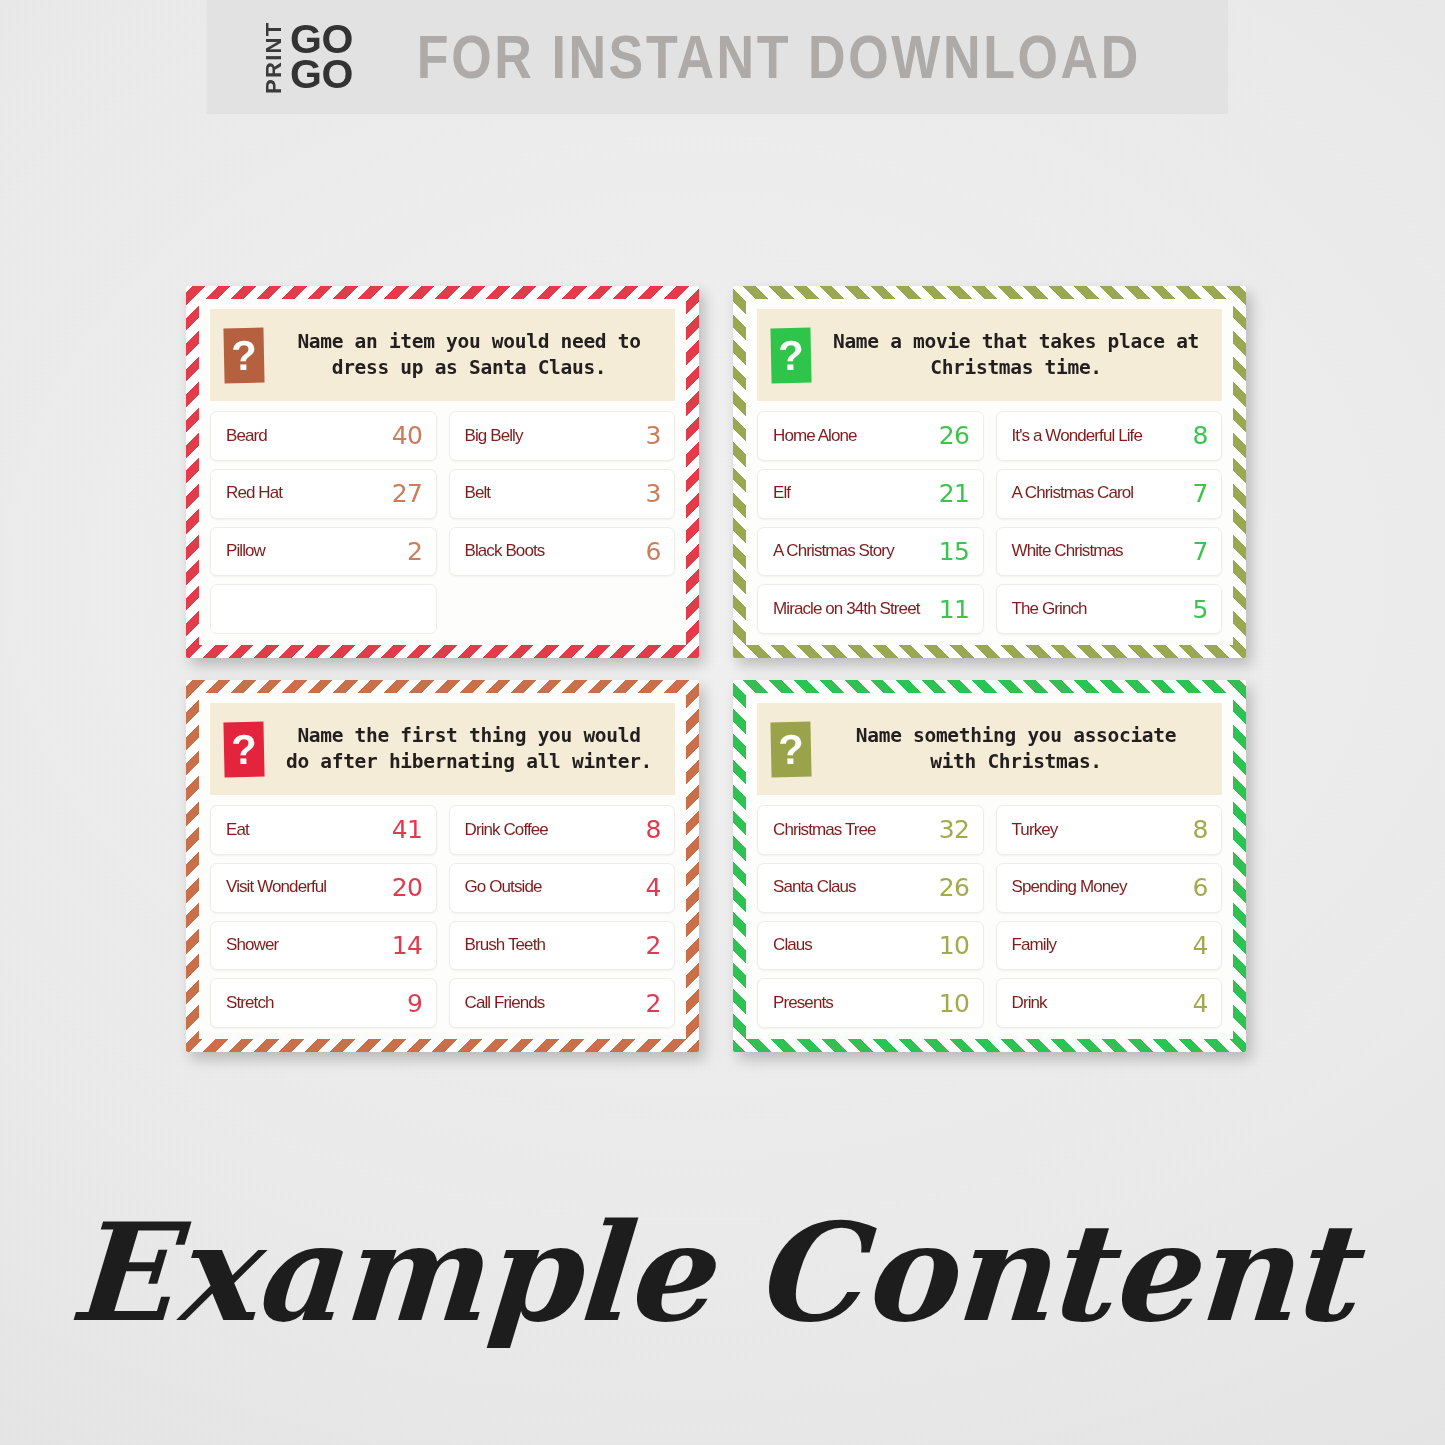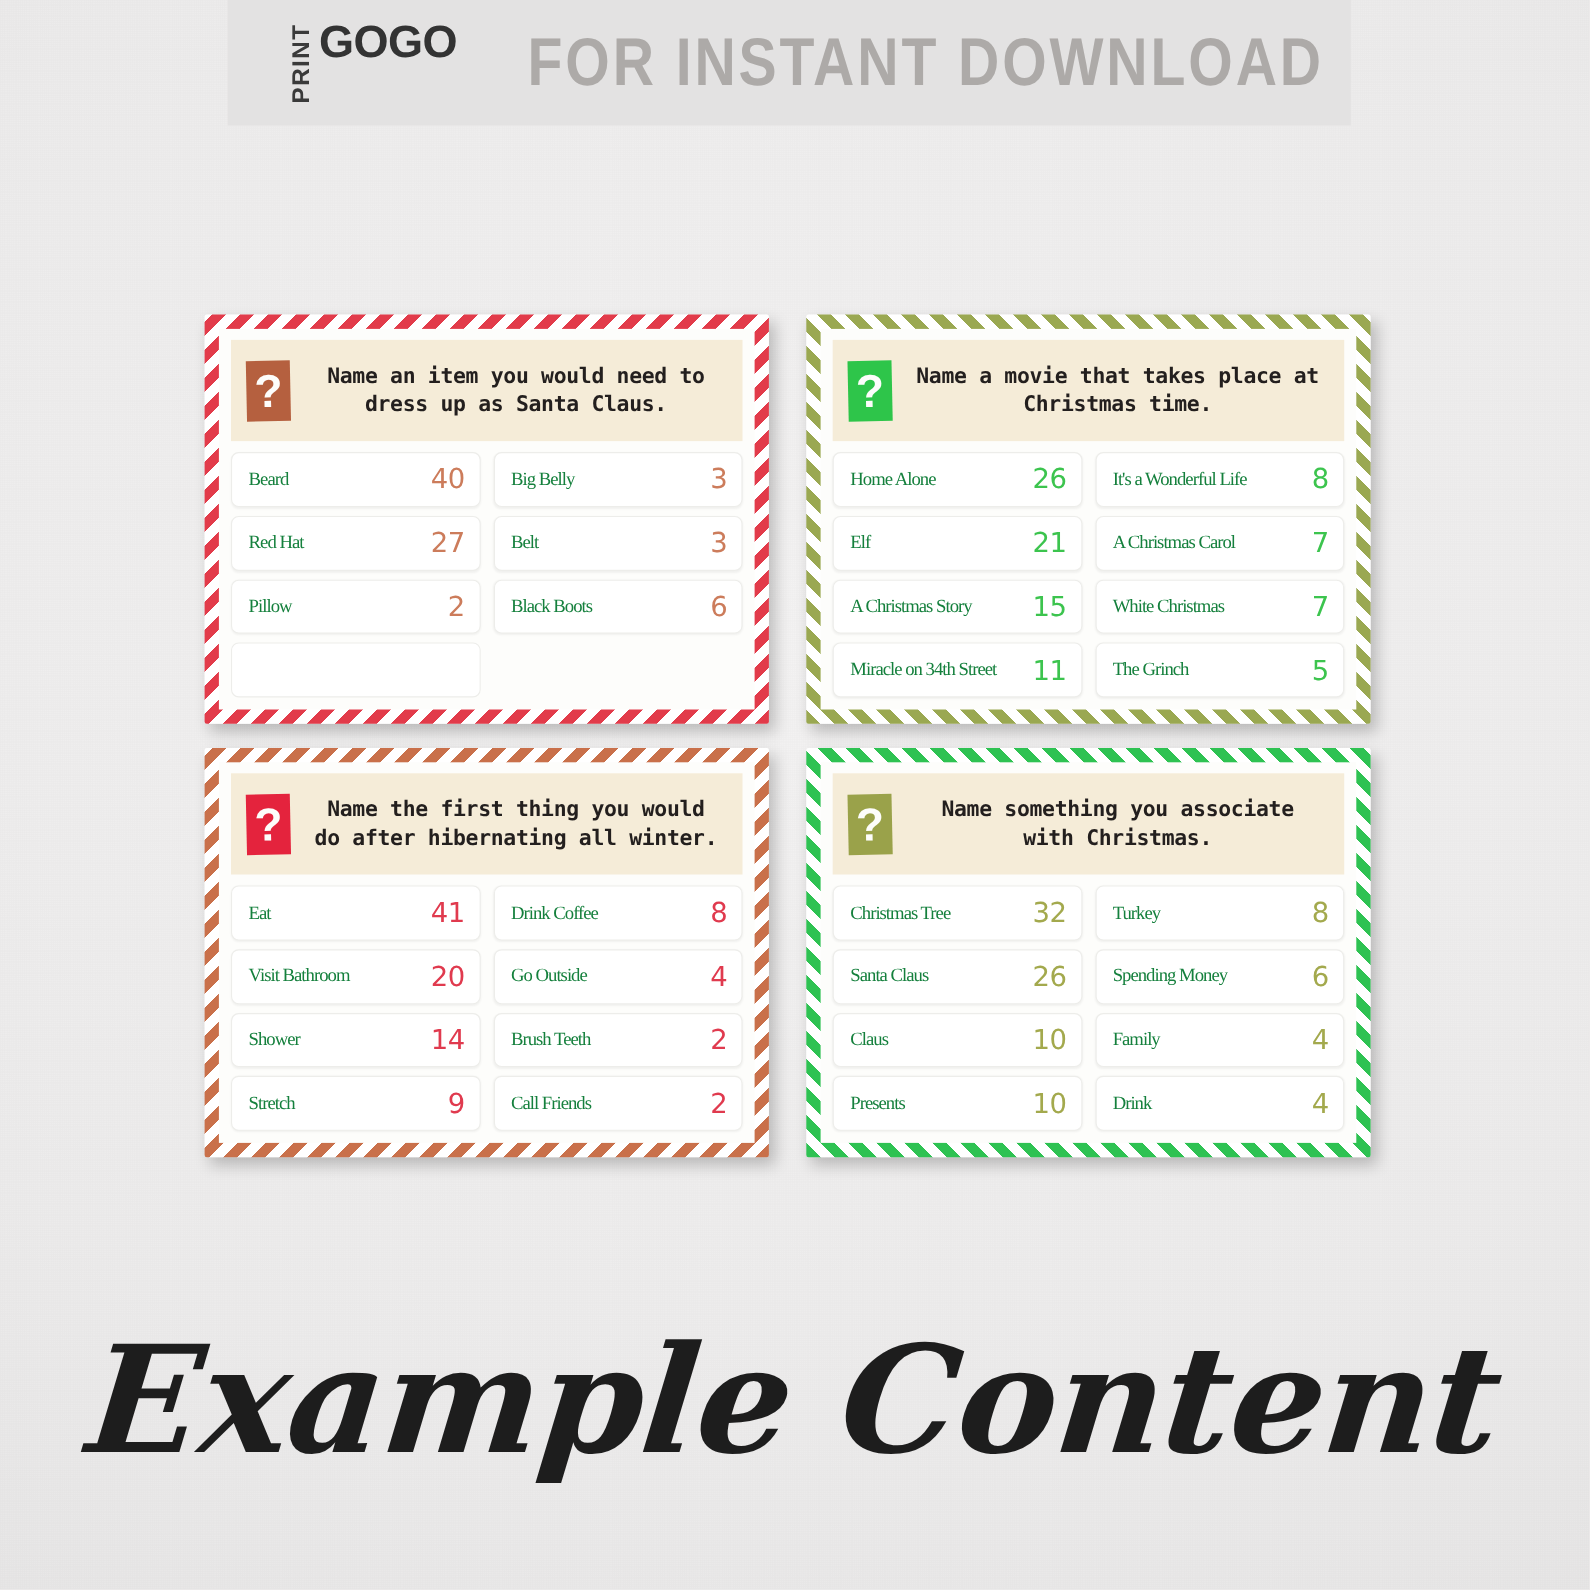--- a/index.html
+++ b/index.html
@@ -69,21 +69,21 @@
   }
   .logo-gogo {
     font-family: "Liberation Sans", sans-serif;
     font-weight: 700;
     font-size: 41px;
     line-height: 0.86;
     letter-spacing: -0.5px;
     color: #333333;
     margin-left: 5px;
     display: flex;
-    flex-direction: row;
+    flex-direction: column;
     justify-content: center;
   }
   #banner-title {
     font-family: "Liberation Sans", sans-serif;
     font-weight: 700;
     font-size: 52px;
     letter-spacing: 2.6px;
     color: #adaaa8;
     margin-left: 64px;
     transform: scaleY(1.18);
@@ -185,24 +185,24 @@
     border-radius: 7px;
     box-shadow: 0 1px 2px rgba(0,0,0,.05);
     display: flex;
     align-items: center;
     padding: 4px 13px 4px 15px;
     gap: 6px;
   }
   .answer.empty { box-shadow: none; }
   .a-label {
     flex: 1;
-    font-family: Liberation Serif, serif;
+    font-family: Liberation Sans, sans-serif;
     font-size: 17px;
     line-height: 1.2;
-    color: #15803d;
+    color: #7f1d1d;
     letter-spacing: -0.9px;
   }
   .a-score {
     flex: 0 0 auto;
     font-family: "DejaVu Sans", sans-serif;
     font-weight: 400;
     font-size: 25px;
     color: var(--score);
     letter-spacing: -0.5px;
   }
@@ -331,21 +331,21 @@
         <div class="answers">
           <div class="answer">
             <span class="a-label">Eat</span>
             <span class="a-score">41</span>
           </div>
           <div class="answer">
             <span class="a-label">Drink Coffee</span>
             <span class="a-score">8</span>
           </div>
           <div class="answer">
-            <span class="a-label">Visit Bathroom</span>
+            <span class="a-label">Visit Wonderful</span>
             <span class="a-score">20</span>
           </div>
           <div class="answer">
             <span class="a-label">Go Outside</span>
             <span class="a-score">4</span>
           </div>
           <div class="answer">
             <span class="a-label">Shower</span>
             <span class="a-score">14</span>
           </div>

